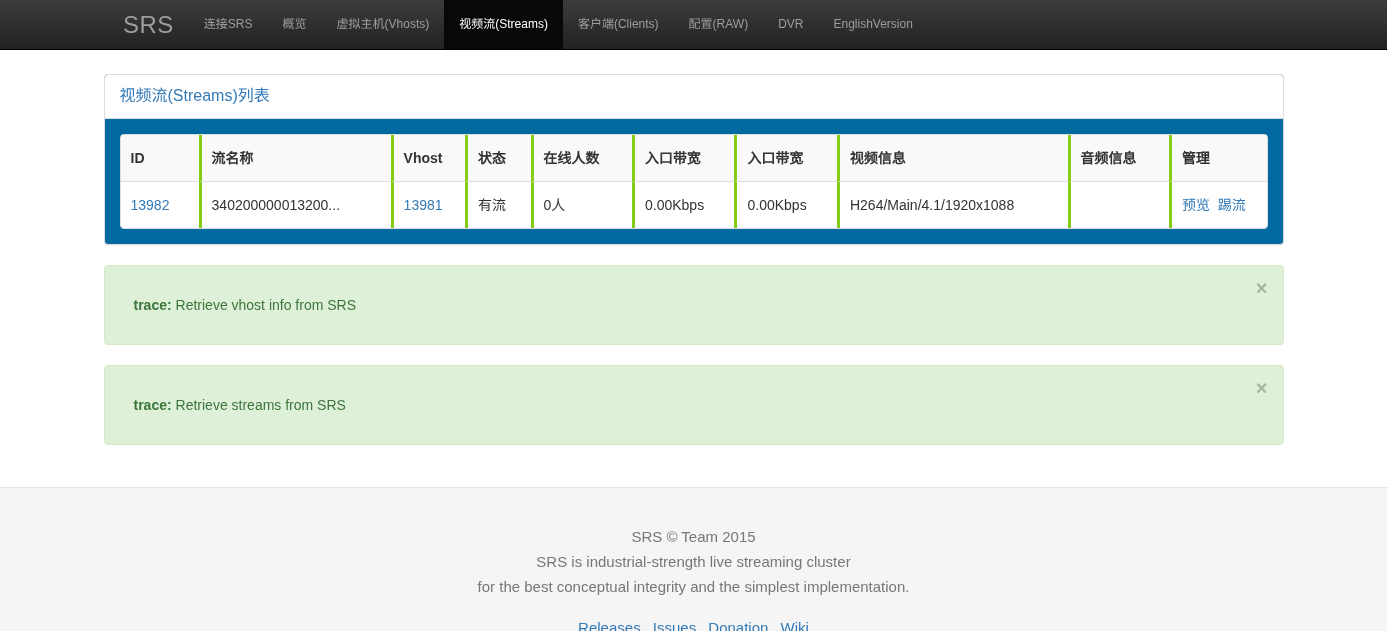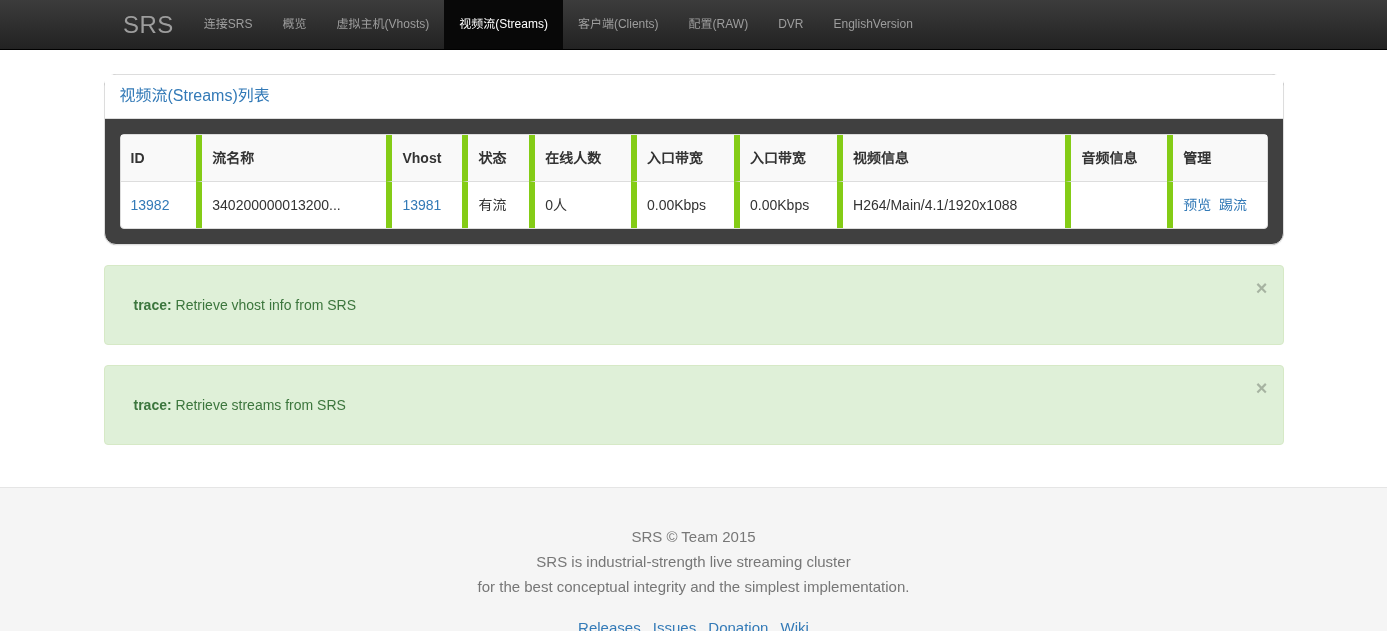--- a/index.html
+++ b/index.html
@@ -68,23 +68,23 @@
     padding-top: 24px;
     box-sizing: content-box;
   }
   .page-wrap {
     min-height: 409px;
     background: #fff;
   }
 
   
   .panel {
-    background-color: #404040;
+    background-color: #0369a1;
     border: 1px solid #dddddd;
-    border-radius: 12px;
+    border-radius: 4px;
     box-shadow: 0 1px 1px rgba(0,0,0,.05);
   }
   .panel-heading {
     padding: 10px 15px;
     border-bottom: 1px solid #dddddd;
     border-top-left-radius: 3px;
     border-top-right-radius: 3px;
     background-color: #ffffff;
   }
   .panel-title {
@@ -106,21 +106,21 @@
     border: 1px solid #dddddd;
     border-radius: 4px;
     background: #fff;
     font-size: 14px;
   }
   table.data-table th,
   table.data-table td {
     padding: 8px 10px;
     text-align: left;
     vertical-align: middle;
-    border-left: 6px solid #84cc16;
+    border-left: 3px solid #84cc16;
     border-bottom: 1px solid #dddddd;
     white-space: nowrap;
   }
   table.data-table th:first-child,
   table.data-table td:first-child {
     border-left: none;
   }
   table.data-table thead th {
     background-color: #f9f9f9;
     font-weight: bold;

